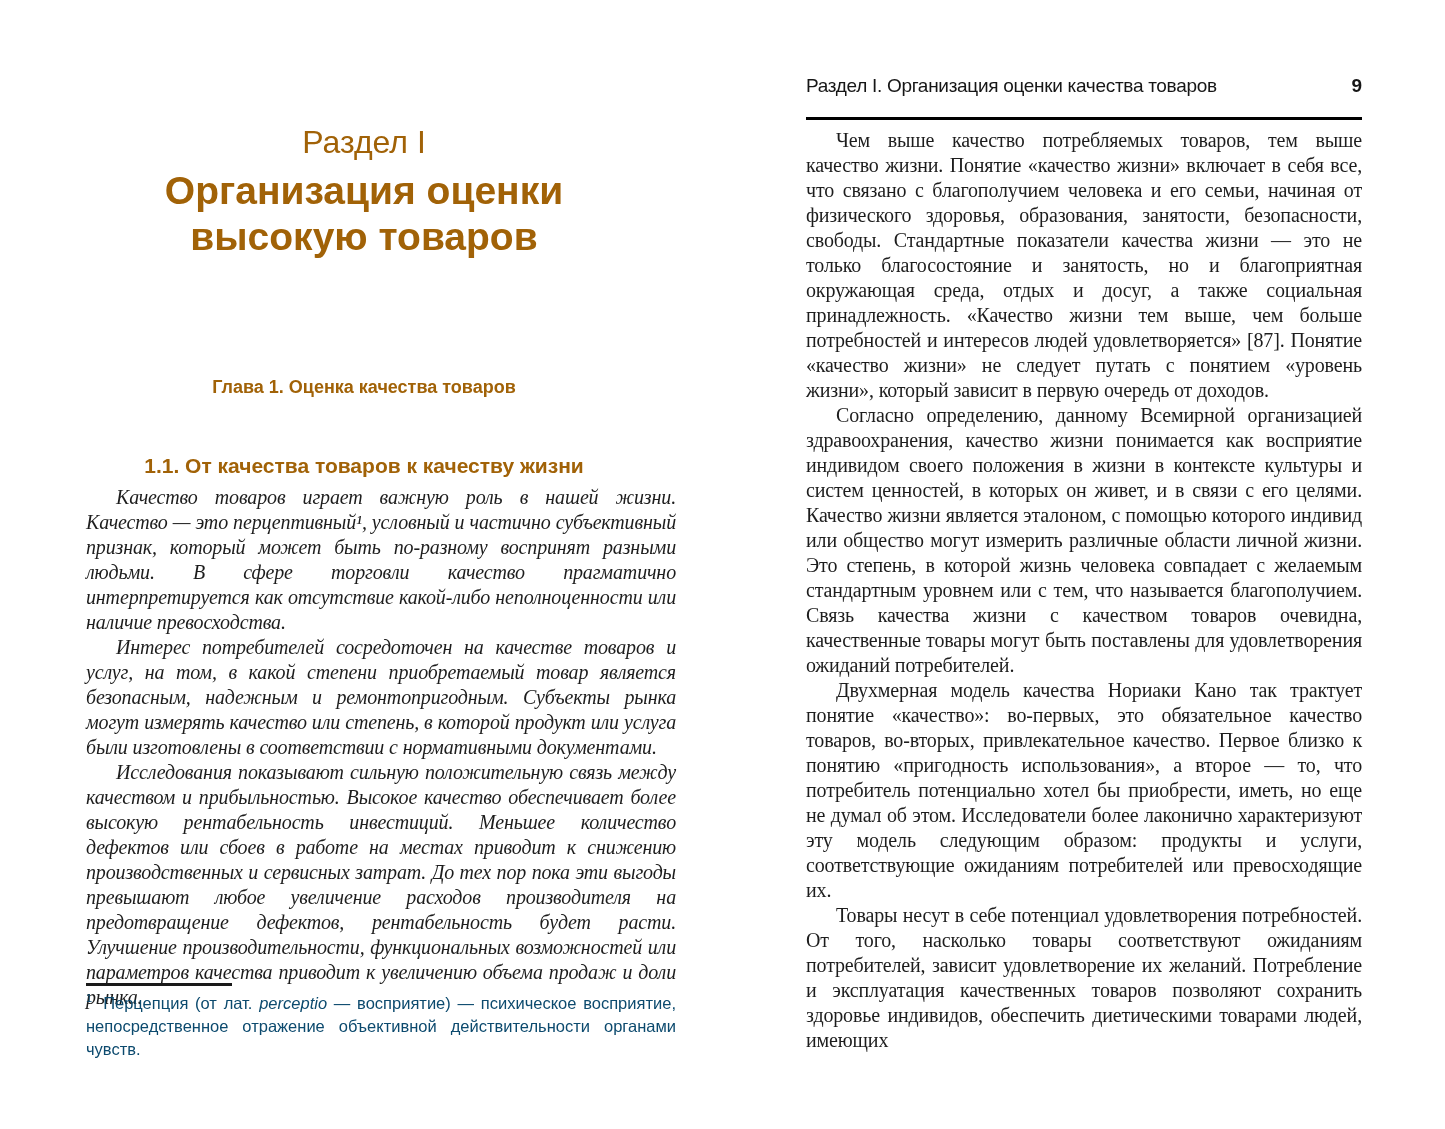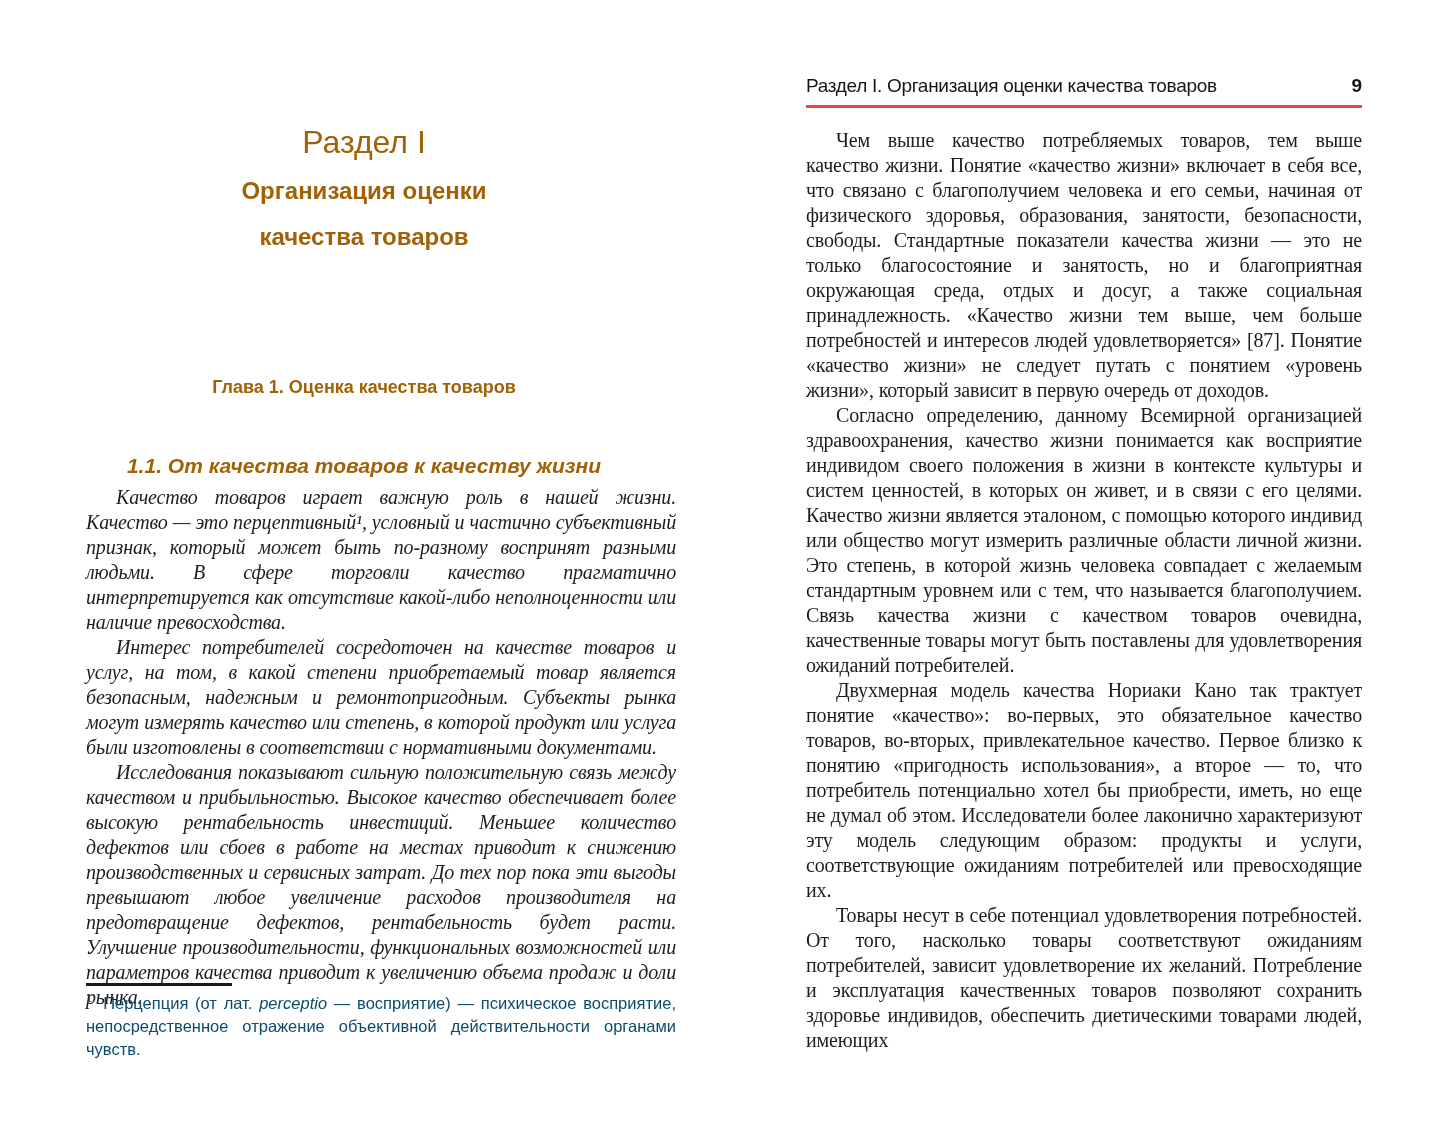--- a/index.html
+++ b/index.html
@@ -11,23 +11,23 @@
   }
   .spread { position:relative; width:1445px; height:1129px; background:#ffffff; overflow:hidden; }
   .page { position:absolute; top:0; height:1129px; }
   .page-left  { left:86px;  width:590px; }
   .page-right { left:806px; width:556px; }
 
   
   .heading-box { position:absolute; left:0; width:556px; text-align:center;
                  font-family:"Liberation Sans", sans-serif; color:#a16207; }
   .section-label   { top:122px; font-size:32px; line-height:40px; font-weight:400; }
-  .section-title   { top:168px; font-size:24px; line-height:46px; font-weight:700; }
+  .section-title   { top:168px; font-size:39px; line-height:46px; font-weight:700; }
   .chapter-heading { top:372px; font-size:18px; line-height:30px; font-weight:700; }
-  .subsection-heading { top:453px; font-size:21px; line-height:26px; font-weight:700; font-style:italic; }
+  .subsection-heading { top:453px; font-size:21px; line-height:26px; font-weight:700; }
 
   
   .body-block { position:absolute; left:0; font-size:20px; line-height:25px;
                 text-align:justify; letter-spacing:-0.15px; color:#1d1d1d; }
   .left-body  { top:485px; width:590px;font-style:italic; }
   .right-body { top:128px; width:556px; }
   .para { text-indent:30px; }
 
   
   .footnote { position:absolute; top:983px; left:0; width:590px;
@@ -36,35 +36,35 @@
   .footnote-rule { width:146px; border-top:3px solid #1a1a1a; margin-bottom:6px; }
   .footnote-text { text-align:justify; }
   .footnote-text sup { font-size:11px; margin-right:11px; vertical-align:top; line-height:1; position:relative; top:1px; }
   .footnote-text em { font-style:italic; }
 
   
   .running-head { position:absolute; top:74px; left:0; width:556px;
                   display:flex; justify-content:space-between; align-items:baseline;
                   font-family:"Liberation Sans", sans-serif; font-size:19px; line-height:24px;
                   letter-spacing:-0.3px; color:#161616;
-                  border-bottom:3px solid #ef4444; padding-bottom:7px; }
+                  border-bottom:3px solid #000000; padding-bottom:19px; }
   .page-number { font-weight:700; letter-spacing:0; }
 </style>
 </head>
 <body>
 
 <div class="spread">
 
   <div class="page page-left">
 
     <div class="heading-box section-label">Раздел I</div>
 
     <div class="heading-box section-title">
       <div>Организация оценки</div>
-      <div>качества товаров</div>
+      <div>высокую товаров</div>
     </div>
 
     <div class="heading-box chapter-heading">Глава 1. Оценка качества товаров</div>
 
     <div class="heading-box subsection-heading">1.1. От качества товаров к качеству жизни</div>
 
     <div class="body-block left-body">
       <p class="para">Качество товаров играет важную роль в нашей жизни. Качество — это перцептивный¹, условный и частично субъективный признак, который может быть по-разному воспринят разными людьми. В сфере торговли качество прагматично интерпретируется как отсутствие какой-либо неполноценности или наличие превосходства.</p>
       <p class="para">Интерес потребителей сосредоточен на качестве товаров и услуг, на том, в какой степени приобретаемый товар является безопасным, надежным и ремонтопригодным. Субъекты рынка могут измерять качество или степень, в которой продукт или услуга были изготовлены в соответствии с нормативными документами.</p>
       <p class="para">Исследования показывают сильную положительную связь между качеством и прибыльностью. Высокое качество обеспечивает более высокую рентабельность инвестиций. Меньшее количество дефектов или сбоев в работе на местах приводит к снижению производственных и сервисных затрат. До тех пор пока эти выгоды превышают любое увеличение расходов производителя на предотвращение дефектов, рентабельность будет расти. Улучшение производительности, функциональных возможностей или параметров качества приводит к увеличению объема продаж и доли рынка.</p>

